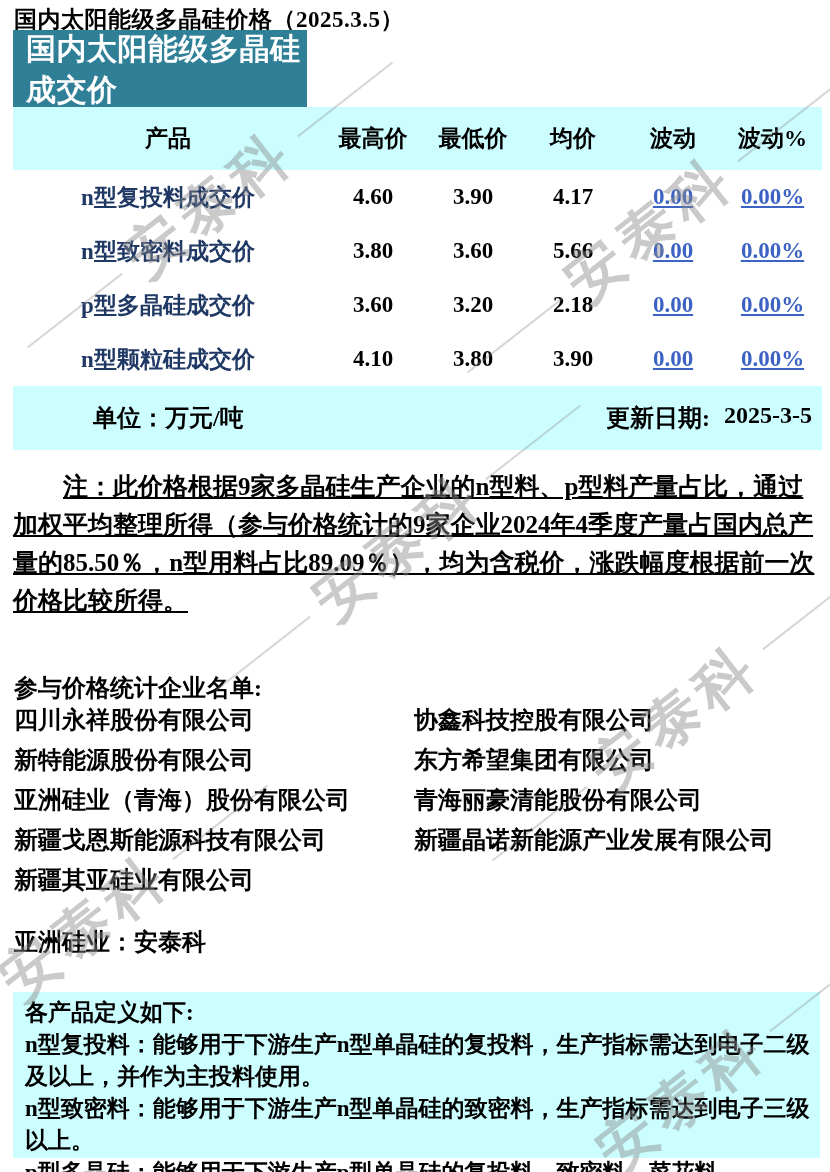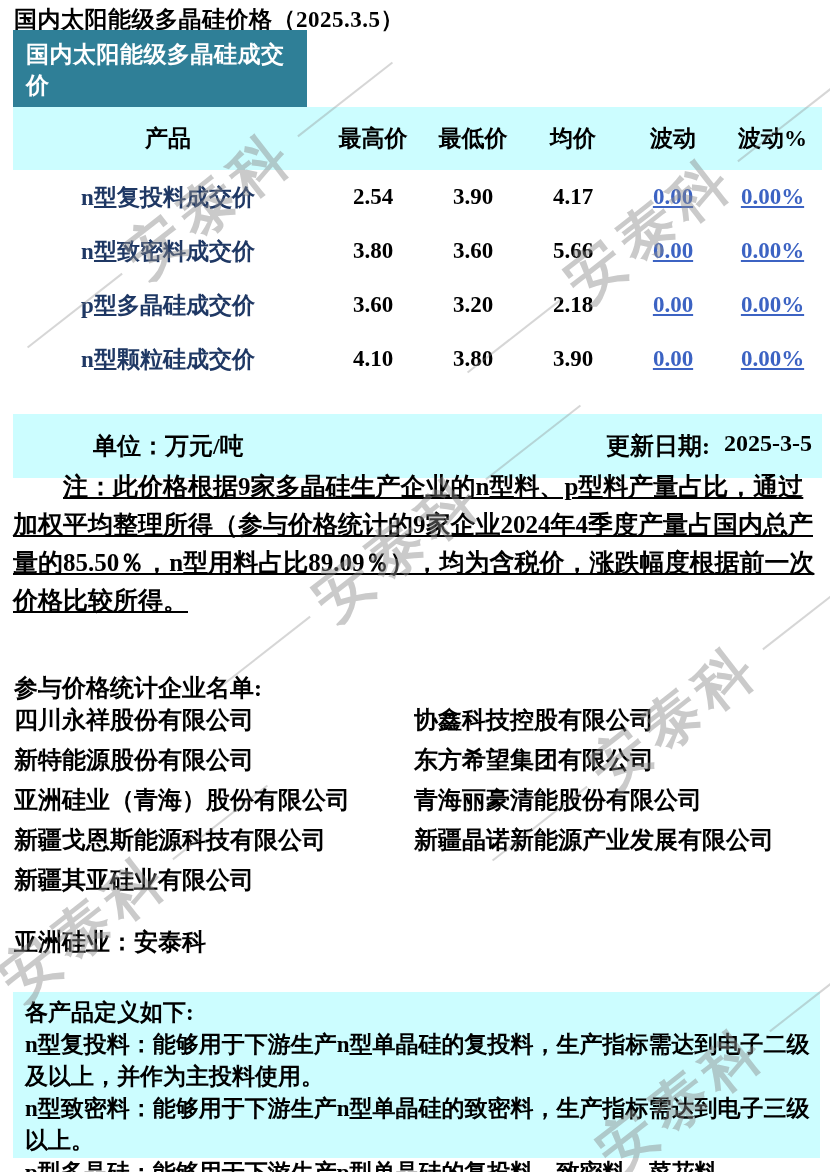--- a/index.html
+++ b/index.html
@@ -17,21 +17,21 @@
   .doc-title {
     position:absolute; left:14px; top:4px;
     font-size:23px; letter-spacing:0.5px;
   }
 
   .banner {
     position:absolute; left:13px; top:30px;
     width:294px; height:80px;
     background:#2f7f97;
     color:#ffffff;
-    font-size:23px;
+    font-size:30px;
     display:flex; align-items:center;
     padding-left:13px;
     letter-spacing:0.5px;
   }
 
   .thead-band {
     position:absolute; left:13px; top:107px;
     width:809px; height:63px;
     background:#ccfdff;
     display:grid;
@@ -57,21 +57,20 @@
   .trow .product { color:#1f3864; }
   .trow .delta { color:#3c63c3;text-decoration:underline; }
 
   .unit-band {
     position:absolute; left:13px; top:386px;
     width:809px; height:64px;
     background:#ccfdff;
     display:flex; align-items:center; justify-content:space-between;
     padding:0 10px 0 80px;
     font-size:24px;
-    margin-top:28px;
   }
   .unit-band .update-group { display:flex; gap:14px; }
 
   .note {
     position:absolute; left:13px; top:468px;
     width:804px;
     font-size:25px; line-height:38px;
     text-indent:2em;
     text-decoration:underline;
   }
@@ -142,21 +141,21 @@
     <div class="hcell">最高价</div>
     <div class="hcell">最低价</div>
     <div class="hcell">均价</div>
     <div class="hcell">波动</div>
     <div class="hcell">波动%</div>
   </div>
 
   <div class="tbody">
     <div class="trow">
       <div class="cell product">n型复投料成交价</div>
-      <div class="cell">2.54</div>
+      <div class="cell">4.60</div>
       <div class="cell">3.90</div>
       <div class="cell">4.17</div>
       <div class="cell delta">0.00</div>
       <div class="cell delta">0.00%</div>
     </div>
     <div class="trow">
       <div class="cell product">n型致密料成交价</div>
       <div class="cell">3.80</div>
       <div class="cell">3.60</div>
       <div class="cell">5.66</div>

